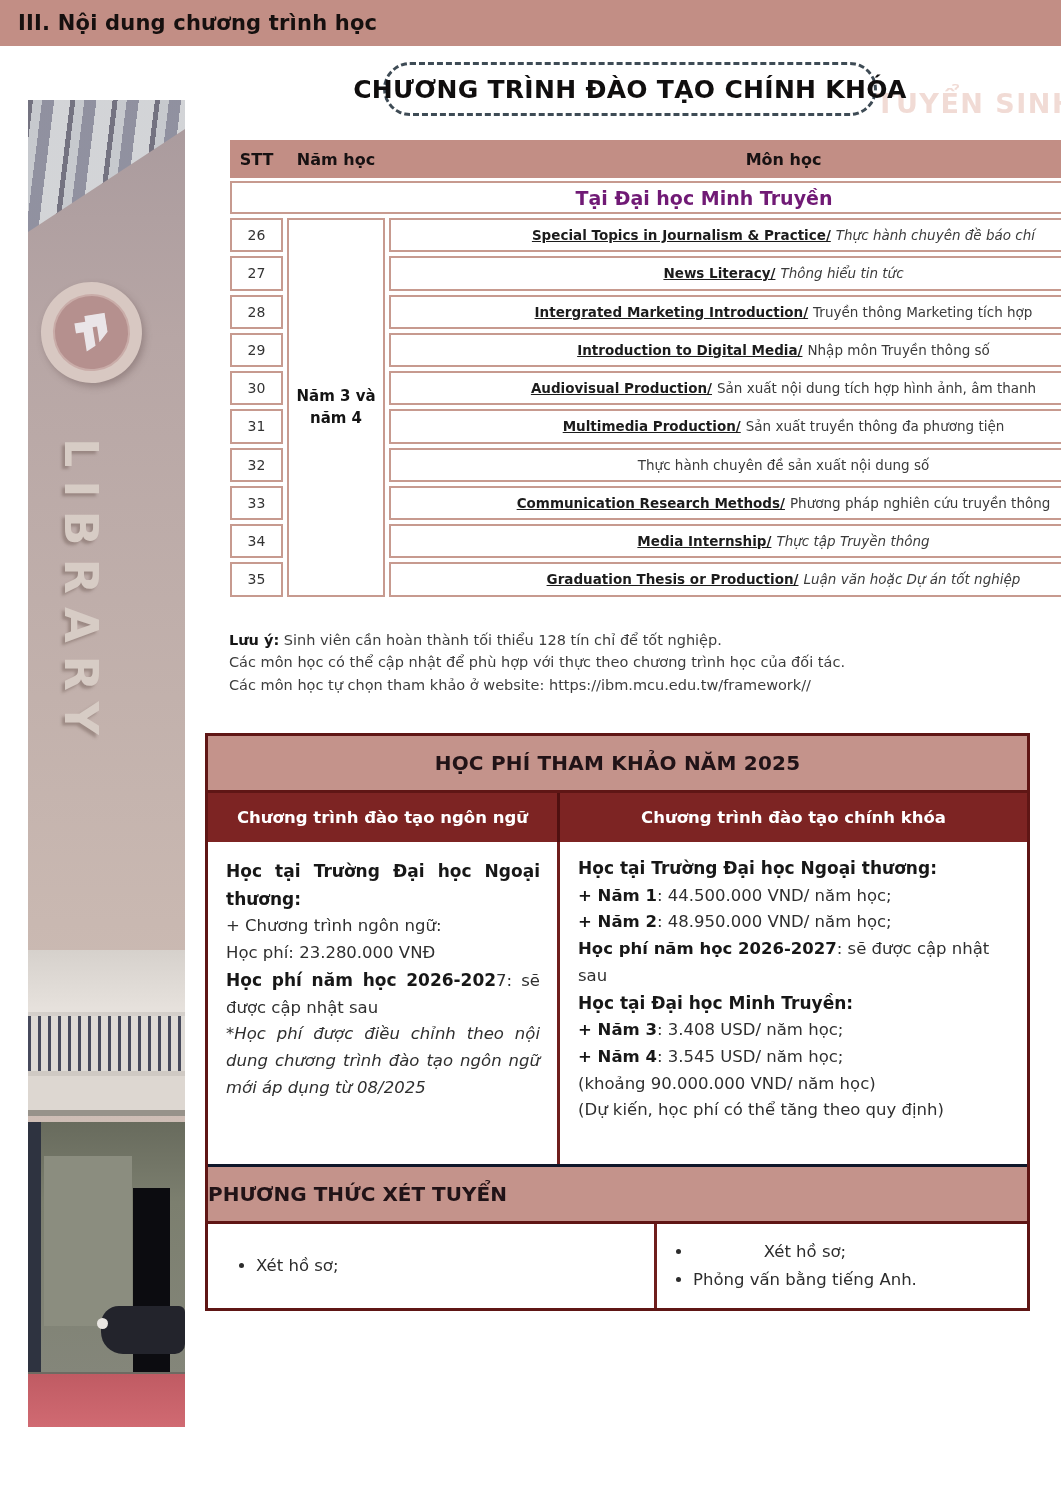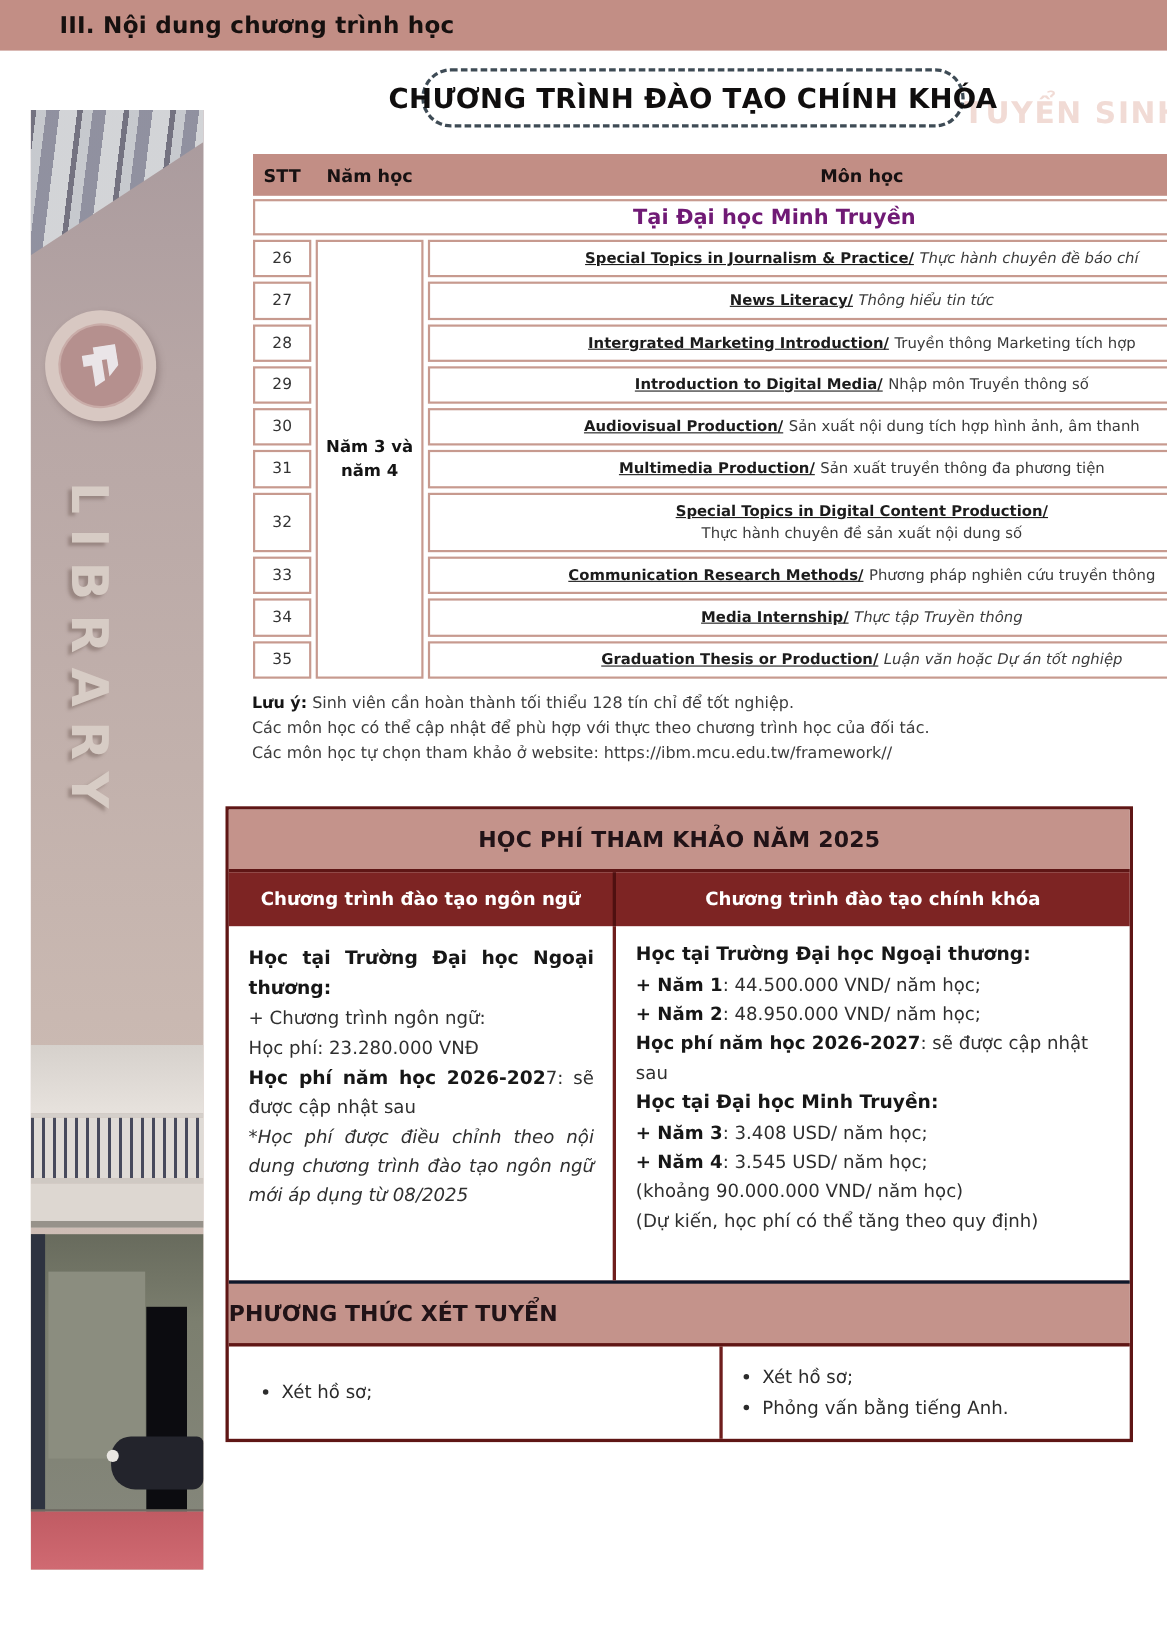--- a/index.html
+++ b/index.html
@@ -6,21 +6,21 @@
   html,body { margin:0; padding:0; }
   body {
     width:1061px; height:1500px; position:relative; background:#ffffff;
     font-family:"DejaVu Sans","Liberation Sans",sans-serif; color:#2e2e2e;
     overflow:hidden;
   }
 
   
   .topbar { position:absolute; left:0; top:0; width:1061px; height:46px;
     background:#c28e85; display:flex; align-items:center; padding-left:18px; }
-  .topbar-title { font-weight:bold; font-size:21px; color:#16100f; letter-spacing:.2px;margin-left:36px; }
+  .topbar-title { font-weight:bold; font-size:21px; color:#16100f; letter-spacing:.2px; }
 
   
   .watermark { position:absolute; top:88px; left:876px; font-size:27px; font-weight:bold;
     color:#f1dbd5; letter-spacing:1.5px; white-space:nowrap; z-index:1; }
 
   
   .badge { position:absolute; top:62px; left:383px; width:494px; height:54px;
     border:3.5px dashed #3e4b55; border-radius:30px; background:#fff;
     display:flex; align-items:center; justify-content:center; z-index:2; }
   .badge-title { font-size:25px; font-weight:bold; color:#100e0e; letter-spacing:.3px; white-space:nowrap; }
@@ -98,21 +98,21 @@
   .fee-body { display:flex; min-height:322px; }
   .fee-cell { font-size:16.5px; line-height:1.62; color:#2f2f2f; }
   .fee-cell.l { flex:0 0 352px; border-right:3px solid #6f1e1d; padding:16px 17px 12px 18px; }
   .fee-cell.r { flex:1; padding:13px 14px 12px 18px; }
   .fee-cell p { margin:0; }
   .fee-cell b { color:#171717; }
   .fee-cell.l p { text-align:justify; }
   .fee-cell .it { font-style:italic; }
   .adm-title { background:#c4938b; border-top:3px solid #0f172a; border-bottom:3px solid #5f1615;
     text-align:left; font-weight:bold; font-size:20px; color:#211317; padding:15px 0; }
-  .adm-body { display:flex; min-height:84px; }
+  .adm-body { display:flex; min-height:84px;text-align:center; }
   .adm-cell { display:flex; align-items:center; font-size:16.5px; color:#2c2c2c; }
   .adm-cell.l { flex:0 0 449px; border-right:3px solid #6f1e1d; padding:10px 10px 10px 28px; }
   .adm-cell.r { flex:1; padding:10px 10px 10px 16px; }
   .adm-cell ul { margin:0; padding-left:20px; }
   .adm-cell li { margin:4px 0; line-height:1.45; }
 </style>
 </head>
 <body>
 
 <div class="topbar">
@@ -185,21 +185,20 @@
       </div>
 
     <div class="cell ct-stt">31</div>
     <div class="cell ct-subj">
         <p><b>Multimedia Production/</b><span class="vi">Sản xuất truyền thông đa phương tiện</span></p>
       </div>
 
     <div class="cell ct-stt">32</div>
     <div class="cell ct-subj two-line">
         <p>
-          <b>Special Topics in Digital Content Production/</b>
           <span class="vi">Thực hành chuyên đề sản xuất nội dung số</span>
         </p>
       </div>
 
     <div class="cell ct-stt">33</div>
     <div class="cell ct-subj">
         <p><b>Communication Research Methods/</b><span class="vi">Phương pháp nghiên cứu truyền thông</span></p>
       </div>
 
     <div class="cell ct-stt">34</div>

